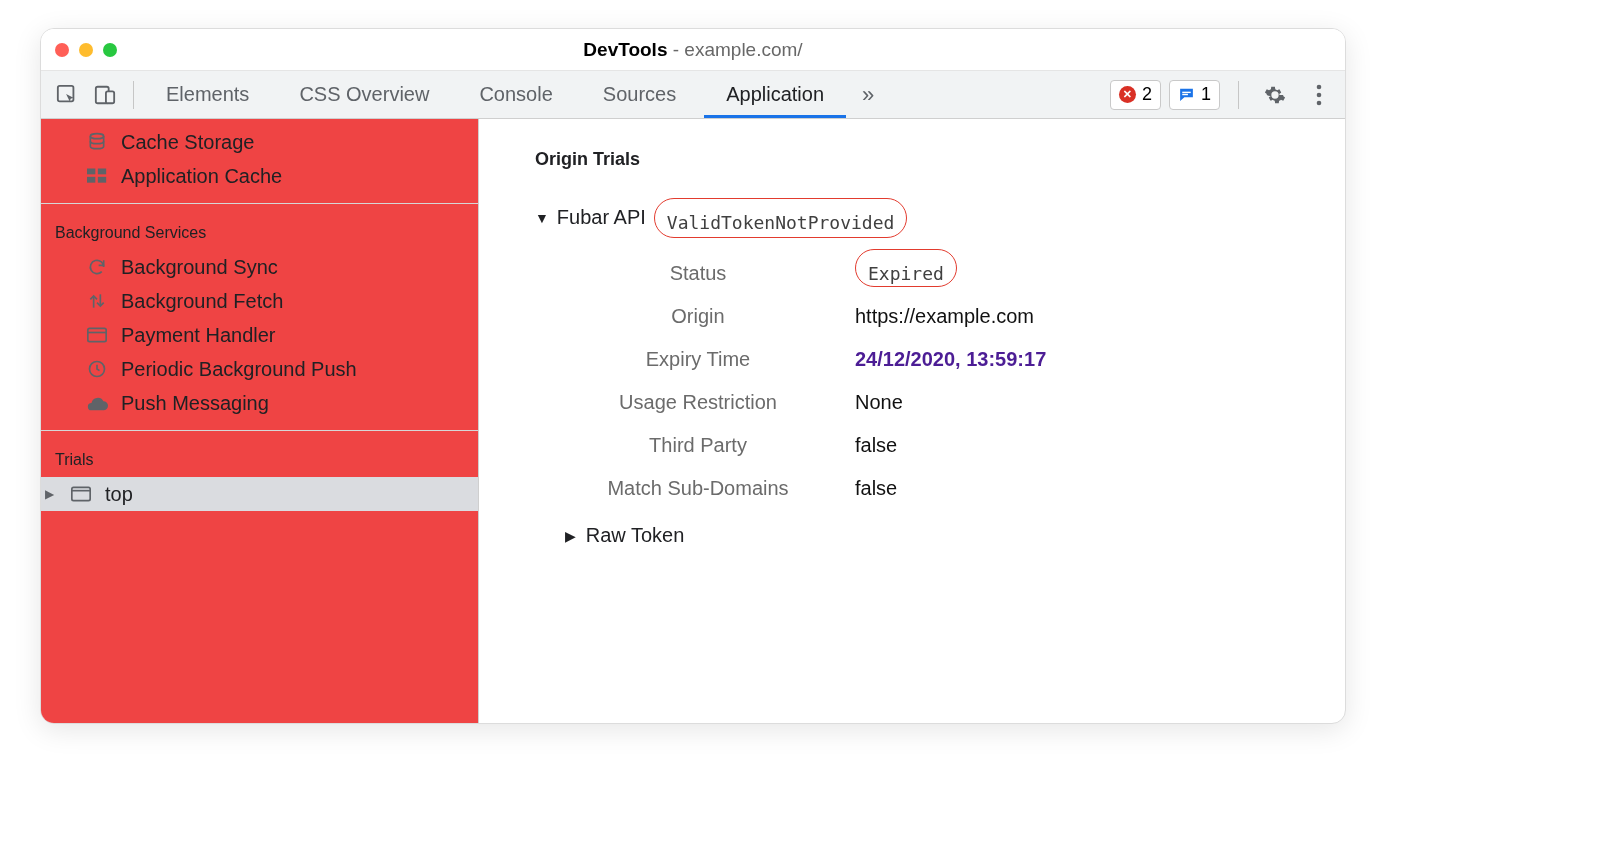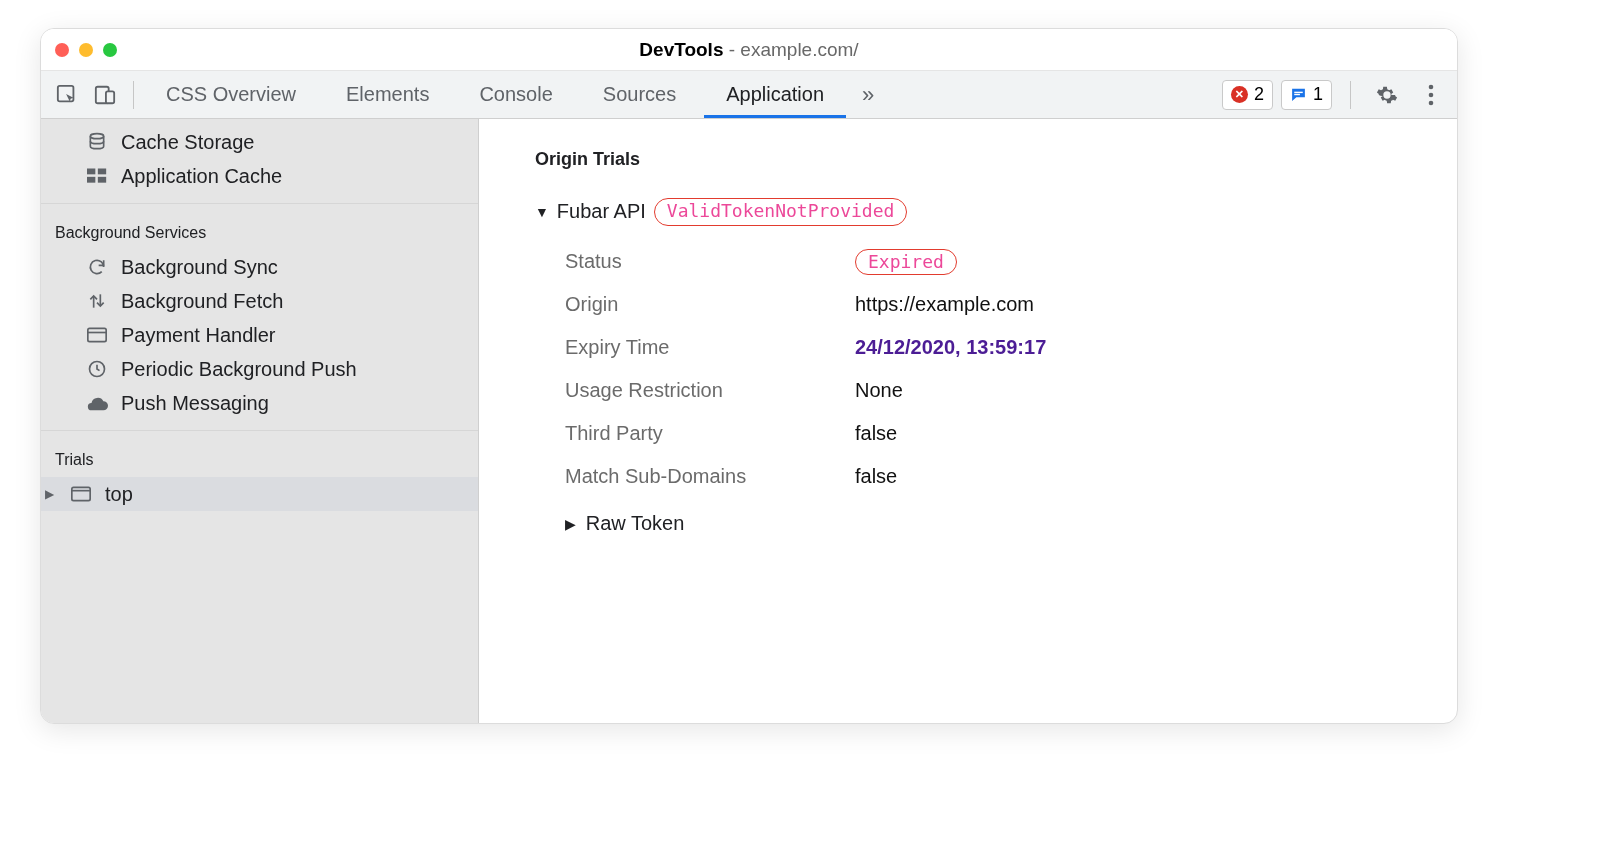--- a/index.html
+++ b/index.html
@@ -1,19 +1,19 @@
 <!DOCTYPE html>
 <html><head>
 <meta charset="utf-8">
 <style>
   * { box-sizing: border-box; margin: 0; padding: 0; }
   html, body { width: 1600px; height: 847px; background: #fff; font-family: -apple-system, "Helvetica Neue", Arial, sans-serif; }
   .stage { padding: 28px 40px; }
   .window {
-    width: 1418px; height: 696px; background: #fff;
+    width: 1306px; height: 696px; background: #fff;
     border: 1px solid #dcdcdc; border-radius: 14px;
     box-shadow: 0 6px 28px rgba(0,0,0,0.10);
     display: flex; flex-direction: column; overflow: hidden;
   }
 
   
   .titlebar {
     height: 42px; display: flex; align-items: center; padding: 0 14px;
     border-bottom: 1px solid #e5e5e5; background: #fff;
   }
@@ -36,36 +36,36 @@
   .tab { padding: 0 22px; display: flex; align-items: center; font-size: 20px; color: #5f6368; cursor: pointer; }
   .tab.active { color: #202124; box-shadow: inset 0 -3px 0 #1a73e8; }
   .tb-right { margin-left: auto; display: flex; align-items: center; gap: 8px; }
   .badge { height: 30px; border: 1px solid #c9c9c9; border-radius: 4px; background: #fff; display: flex; align-items: center; padding: 0 8px; font-size: 18px; gap: 6px; }
   .icon-circle { width: 17px; height: 17px; border-radius: 50%; display: inline-flex; align-items: center; justify-content: center; color: #fff; font-size: 11px; font-weight: 700; }
   .err { background: #d93025; } .msg-bg { color: #1a73e8; }
 
   
   .body { flex: 1; display: flex; min-height: 0; }
 
-  .sidebar { width: 438px; background: #e5e5e5; border-right: 1px solid #cfcfcf; display: flex; flex-direction: column; font-size: 20px; color: #202124; overflow: hidden; }
+  .sidebar { width: 438px; background: #ef4444; border-right: 1px solid #cfcfcf; display: flex; flex-direction: column; font-size: 20px; color: #202124; overflow: hidden; }
   .side-group { padding: 10px 0; border-bottom: 1px solid #d6d6d6; }
   .side-group.nobd { border-bottom: none; }
   .side-title { padding: 10px 14px 8px; font-size: 16px; color: #202124; }
   .side-item { height: 34px; display: flex; align-items: center; gap: 12px; padding-left: 44px; cursor: pointer; }
   .side-item .ic { width: 24px; display: flex; justify-content: center; color: #5f6368; font-size: 19px; }
   .side-item.sel { background: #dadce0; }
   .side-item .chev { width: 12px; margin-left: -26px; color: #5f6368; font-size: 12px; }
 
   .main { flex: 1; padding: 30px 0 0 56px; font-size: 20px; color: #202124; overflow: auto; }
   .main h2 { font-size: 18px; font-weight: 700; margin-bottom: 28px; }
   .trial-head { display: flex; align-items: center; gap: 8px; margin-bottom: 24px; }
   .disclose { font-size: 14px; color: #202124; }
-  .pill { border: 1.5px solid #e23b2e; color: #ec4899; border-radius: 999px; padding: 1px 12px 2px; font-size: 18px; font-family: "SFMono-Regular", Menlo, monospace; line-height: 1.25; }
+  .pill { border: 1.5px solid #e23b2e; color: #404040; border-radius: 999px; padding: 13px 12px 2px; font-size: 18px; font-family: "SFMono-Regular", Menlo, monospace; line-height: 1.25; }
   .kv { display: grid; grid-template-columns: 290px auto; row-gap: 20px; margin-left: 30px; align-items: center; }
-  .kv .k { text-align: left; color: #6b6b6b; padding-right: 24px; }
+  .kv .k { text-align: center; color: #6b6b6b; padding-right: 24px; }
   .kv .v { color: #111; }
   .kv .v.red { color: #4c1d95; font-weight: 700; }
   .raw { margin-top: 24px; margin-left: 30px; display: flex; align-items: center; gap: 10px; }
 
   svg { display: block; }
 </style>
 </head>
 <body>
 
 <div class="stage">
@@ -93,22 +93,22 @@
         <div class="tb-btn">
           <svg width="22" height="22" viewBox="0 0 24 24" fill="none" stroke="#5f6368" stroke-width="2">
             <rect x="2" y="3" width="14" height="18" rx="2"></rect>
               <rect x="13" y="8" width="9" height="13" rx="2" fill="#f1f3f4"></rect>
           </svg>
         </div>
       </div>
       <div class="divider"></div>
 
       <div class="tabs">
+        <div class="tab">Elements</div>
         <div class="tab">CSS Overview</div>
-        <div class="tab">Elements</div>
         <div class="tab">Console</div>
         <div class="tab">Sources</div>
         <div class="tab active">Application</div>
         <div class="tab" style="padding:0 10px;font-size:22px;">»</div>
       </div>
 
       <div class="tb-right">
         <div class="badge">
           <span class="icon-circle err">✕</span>
           <span>2</span>

